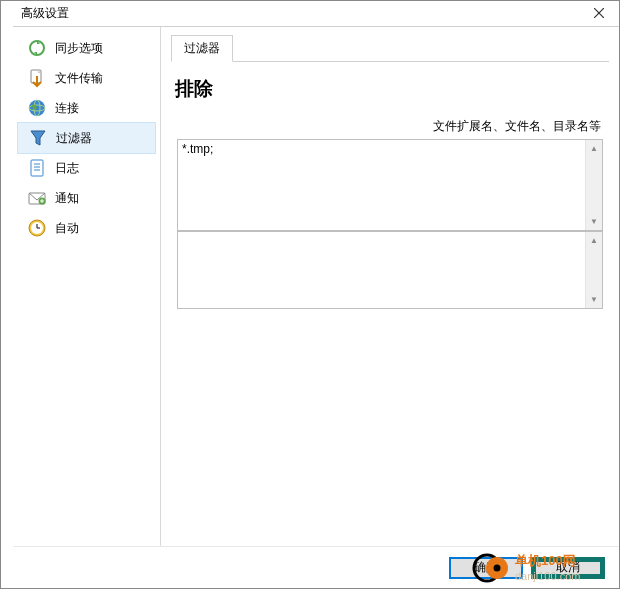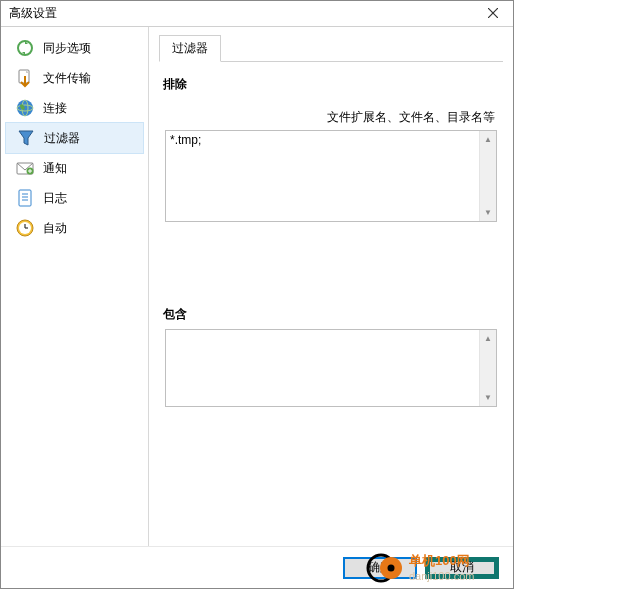--- a/index.html
+++ b/index.html
@@ -6,25 +6,26 @@
   html, body {
     margin: 0; padding: 0;
     width: 641px; height: 589px;
     font-family: "Microsoft YaHei", "Segoe UI", Tahoma, sans-serif;
     font-size: 12px;
     background: #fff;
     color: #000;
     overflow: hidden;
   }
   .window {
-    width: 514px; height: 589px;
+    width: 620px; height: 589px;
     border: 1px solid #888;
     display: flex; flex-direction: column;
     background: #fff;
     position: relative;
+    padding-left: 12px;
   }
   .titlebar {
     height: 26px;
     display: flex; align-items: center; justify-content: space-between;
     padding: 0 0 0 8px;
     border-bottom: 1px solid #d0d0d0;
   }
   .titlebar .title { font-size: 12px; }
   .titlebar .close {
     width: 40px; height: 26px;
@@ -72,21 +73,21 @@
   }
   .main-tab {
     padding: 4px 12px;
     border: 1px solid #d0d0d0;
     border-bottom: 1px solid #fff;
     background: #fff;
     margin-bottom: -1px;
     font-size: 12px;
   }
   .section-title {
-    font-size: 12px;
+    font-size: 19px;
     font-weight: bold;
     margin: 14px 0 6px 4px;
   }
   .sub-tabs {
     display: flex;
     border-bottom: 1px solid #d0d0d0;
     margin: 0 4px;
   }
   .sub-tab {
     padding: 4px 10px;
@@ -221,39 +222,39 @@
           <svg width="20" height="20" viewBox="0 0 20 20">
               <path d="M3 3 L17 3 L12 10 L12 17 L8 15 L8 10 Z" fill="#4a8ecf" stroke="#2a5a8a"></path>
             </svg>
         </span>
         <span class="label">过滤器</span>
       </div>
 
       <div class="sidebar-item">
         <span class="icon">
           <svg width="20" height="20" viewBox="0 0 20 20">
+              <rect x="4" y="2" width="12" height="16" rx="1" fill="#fff" stroke="#3a87cf"></rect>
+              <line x1="7" y1="6" x2="13" y2="6" stroke="#3a87cf"></line>
+              <line x1="7" y1="9" x2="13" y2="9" stroke="#3a87cf"></line>
+              <line x1="7" y1="12" x2="13" y2="12" stroke="#3a87cf"></line>
+            </svg>
+        </span>
+        <span class="label">日志</span>
+      </div>
+
+      <div class="sidebar-item">
+        <span class="icon">
+          <svg width="20" height="20" viewBox="0 0 20 20">
               <rect x="2" y="5" width="16" height="11" rx="1" fill="#fff" stroke="#888"></rect>
               <path d="M2 5 L10 12 L18 5" fill="none" stroke="#888"></path>
               <circle cx="15" cy="13" r="3.5" fill="#5ea64a"></circle>
               <path d="M15 11 L15 15 M13 13 L17 13" stroke="#fff" stroke-width="1"></path>
             </svg>
         </span>
         <span class="label">通知</span>
-      </div>
-
-      <div class="sidebar-item">
-        <span class="icon">
-          <svg width="20" height="20" viewBox="0 0 20 20">
-              <rect x="4" y="2" width="12" height="16" rx="1" fill="#fff" stroke="#3a87cf"></rect>
-              <line x1="7" y1="6" x2="13" y2="6" stroke="#3a87cf"></line>
-              <line x1="7" y1="9" x2="13" y2="9" stroke="#3a87cf"></line>
-              <line x1="7" y1="12" x2="13" y2="12" stroke="#3a87cf"></line>
-            </svg>
-        </span>
-        <span class="label">日志</span>
       </div>
 
       <div class="sidebar-item">
         <span class="icon">
           <svg width="20" height="20" viewBox="0 0 20 20">
               <circle cx="10" cy="10" r="8" fill="#f4c23c" stroke="#c08a1a"></circle>
               <circle cx="10" cy="10" r="6" fill="#fff"></circle>
               <line x1="10" y1="10" x2="10" y2="6" stroke="#333" stroke-width="1.2"></line>
               <line x1="10" y1="10" x2="13" y2="10" stroke="#333" stroke-width="1.2"></line>
             </svg>
@@ -275,21 +276,20 @@
       <div class="field-label">文件扩展名、文件名、目录名等</div>
 
       <div class="textarea-wrap exclude">
         <div class="textarea-content">*.tmp;</div>
         <div class="faux-scrollbar">
           <div class="scroll-btn">▲</div>
           <div class="scroll-btn">▼</div>
         </div>
       </div>
 
-      <div class="section-title" style="margin-top:84px">包含</div>
 
       <div class="textarea-wrap include">
         <div class="textarea-content"></div>
         <div class="faux-scrollbar">
           <div class="scroll-btn">▲</div>
           <div class="scroll-btn">▼</div>
         </div>
       </div>
 
     </div>

